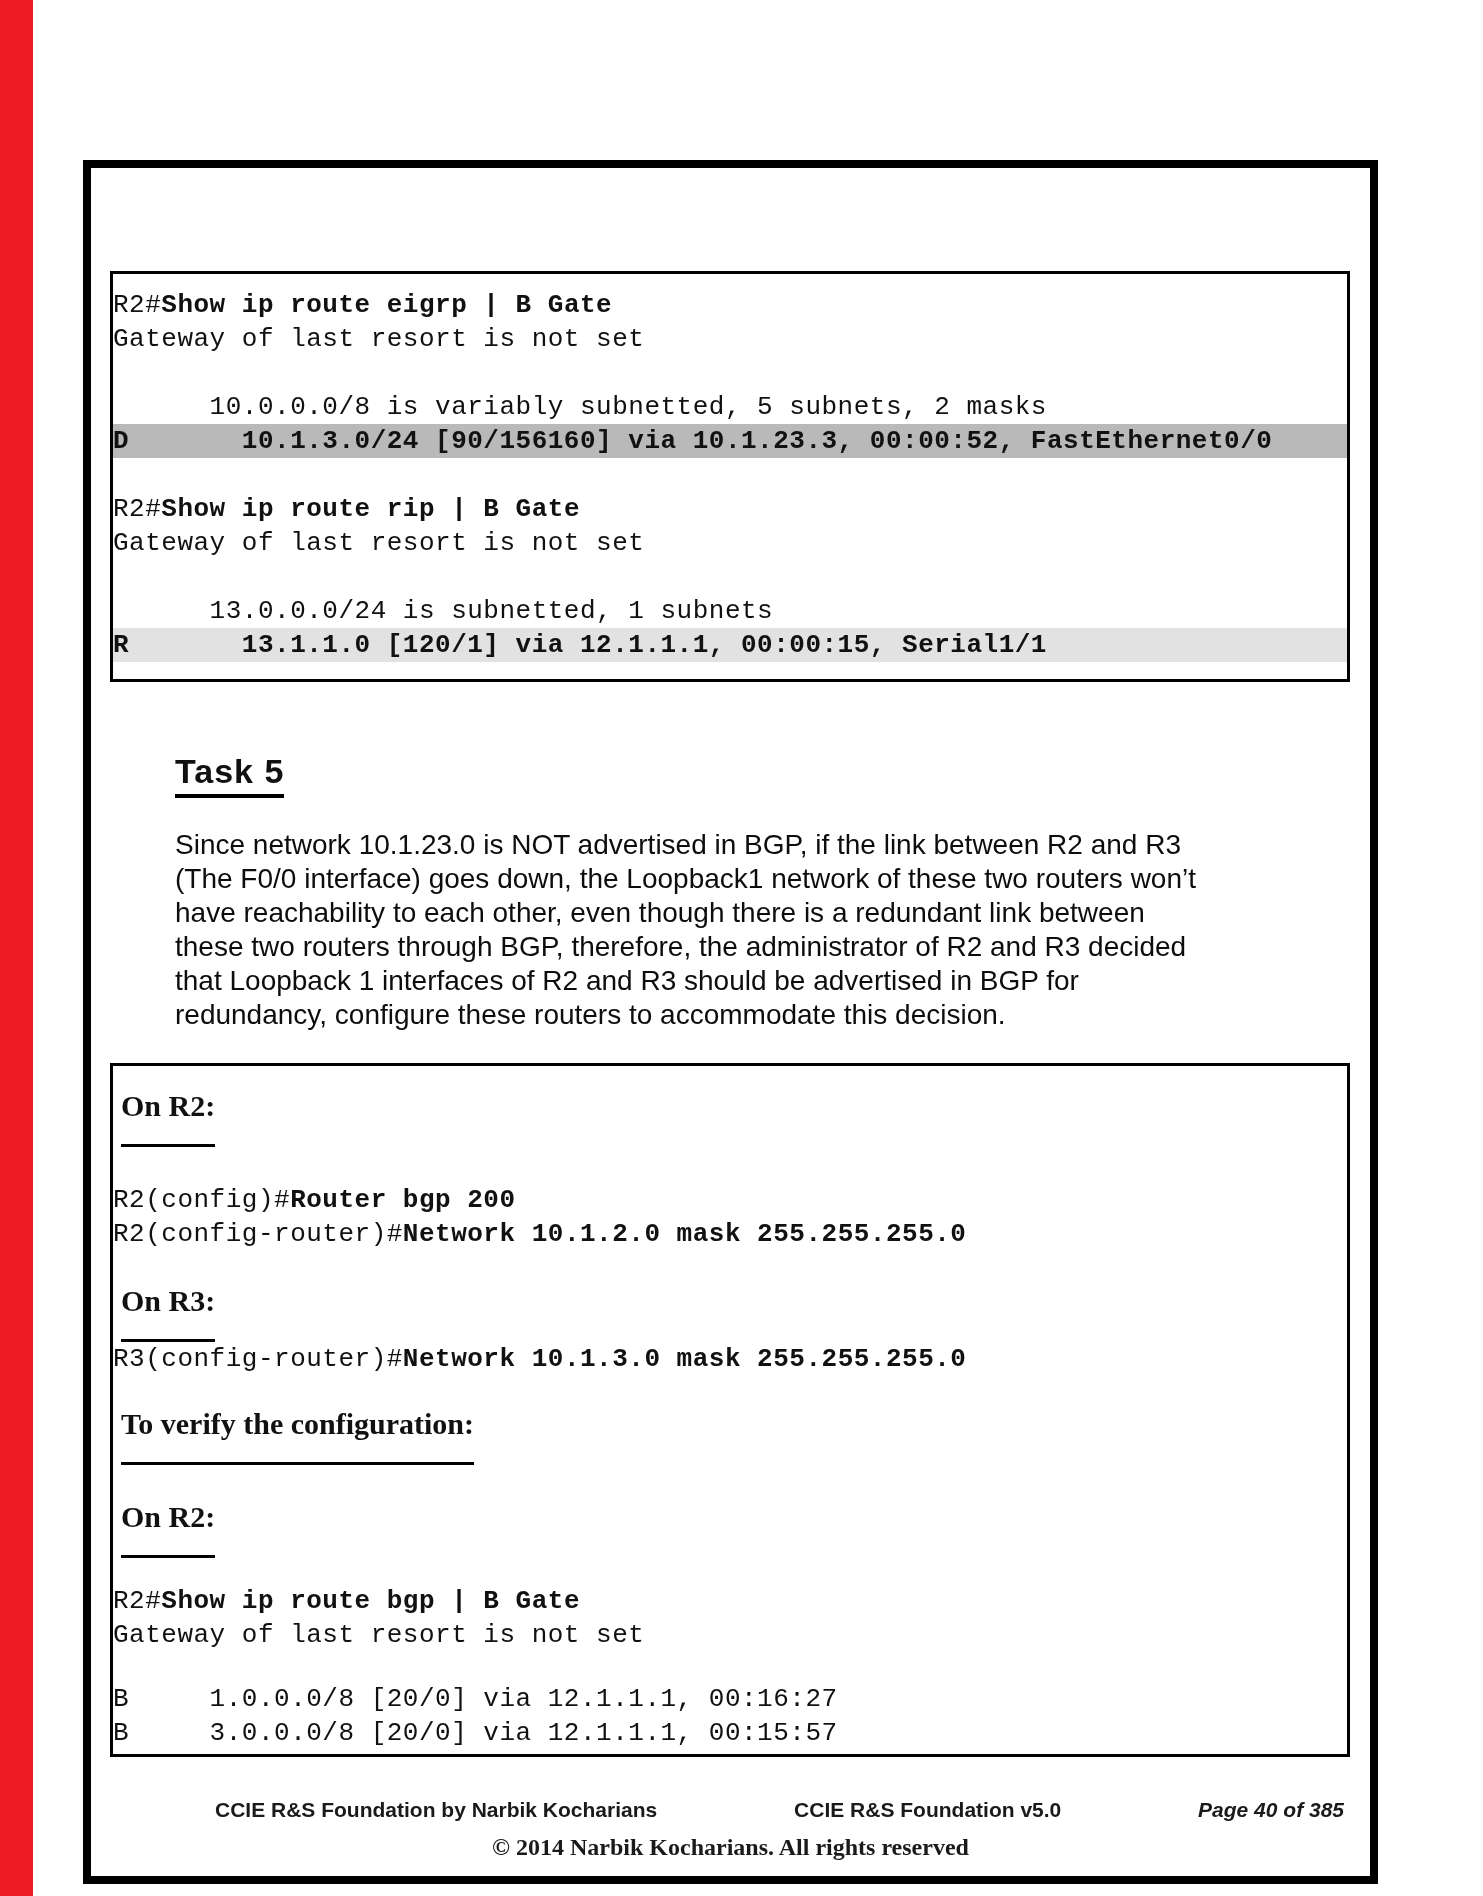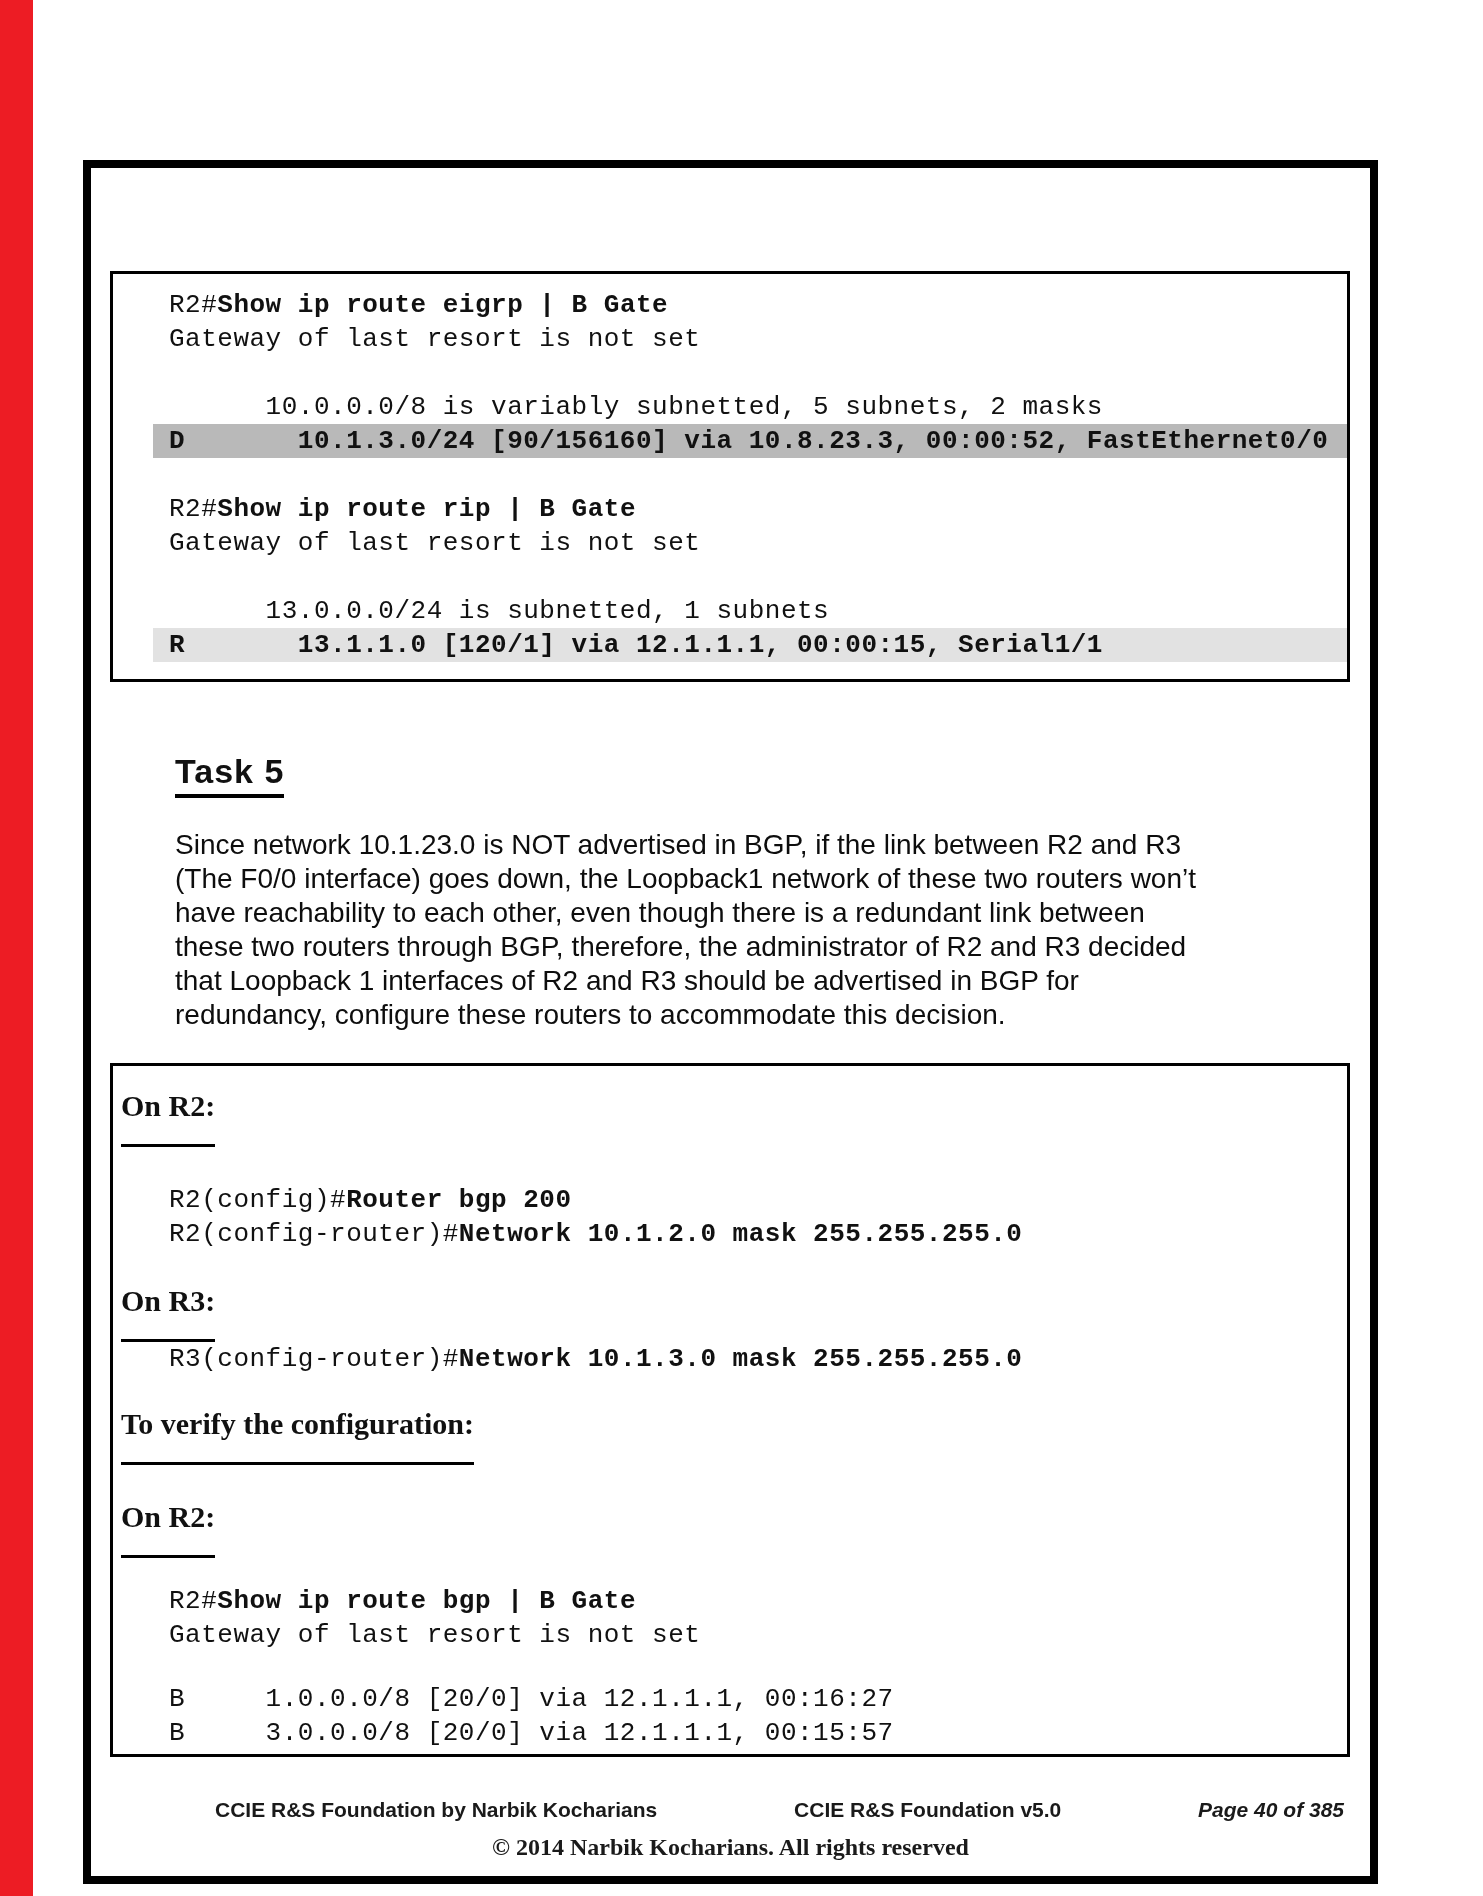--- a/index.html
+++ b/index.html
@@ -7,21 +7,21 @@
          font-family:"Liberation Sans",sans-serif;color:#111;}
   .red-stripe{position:absolute;left:0;top:0;width:33px;height:1896px;background:#ed1c24;}
   .page-frame{position:absolute;left:83px;top:160px;width:1295px;height:1724px;
               border:8px solid #000;box-sizing:border-box;background:#fff;}
 
   
   .codebox{position:absolute;border:3px solid #000;box-sizing:border-box;background:#fff;overflow:hidden;}
   .box1{left:19px;top:103px;width:1240px;height:411px;padding-top:14px;}
   .box2{left:19px;top:895px;width:1240px;height:694px;padding-top:22px;}
   .cl{white-space:pre;font-family:"Liberation Mono","DejaVu Sans Mono",monospace;
-      font-size:26px;line-height:34px;height:34px;padding-left:16px;letter-spacing:0.5px;margin-left:40px;}
+      font-size:26px;line-height:34px;height:34px;padding-left:0;letter-spacing:0.5px;}
   .cl .b{font-weight:bold;}
   .blank{height:34px;}
   .hl1{background:#b9b9b9;font-weight:bold;}
   .hl2{background:#e2e2e2;font-weight:bold;}
 
   
   .h-serif{font-family:"Liberation Serif",serif;font-weight:bold;font-size:30px;
            line-height:36px;padding-left:8px;}
   .h-serif span{display:inline-block;border-bottom:3px solid #000;padding-bottom:20px;}
   .mt36{margin-top:36px;} .mt34{margin-top:34px;} .mt32{margin-top:32px;}
@@ -48,21 +48,21 @@
 <div class="stage">
   <div class="red-stripe"></div>
 
   <div class="page-frame">
 
     <div class="codebox box1">
       <div class="cl"><span>R2#</span><span class="b">Show ip route eigrp | B Gate</span></div>
       <div class="cl">Gateway of last resort is not set</div>
       <div class="blank"></div>
       <div class="cl">      10.0.0.0/8 is variably subnetted, 5 subnets, 2 masks</div>
-      <div class="cl hl1">D       10.1.3.0/24 [90/156160] via 10.8.23.3, 00:00:52, FastEthernet0/0</div>
+      <div class="cl hl1">D       10.1.3.0/24 [90/156160] via 10.1.23.3, 00:00:52, FastEthernet0/0</div>
       <div class="blank"></div>
       <div class="cl"><span>R2#</span><span class="b">Show ip route rip | B Gate</span></div>
       <div class="cl">Gateway of last resort is not set</div>
       <div class="blank"></div>
       <div class="cl">      13.0.0.0/24 is subnetted, 1 subnets</div>
       <div class="cl hl2">R       13.1.1.0 [120/1] via 12.1.1.1, 00:00:15, Serial1/1</div>
     </div>
 
     <div class="task-title"><span>Task 5</span></div>
     <div class="task-body">Since network 10.1.23.0 is NOT advertised in BGP, if the link between R2 and R3 (The F0/0 interface) goes down, the Loopback1 network of these two routers won’t have reachability to each other, even though there is a redundant link between these two routers through BGP, therefore, the administrator of R2 and R3 decided that Loopback 1 interfaces of R2 and R3 should be advertised in BGP for redundancy, configure these routers to accommodate this decision.</div>

